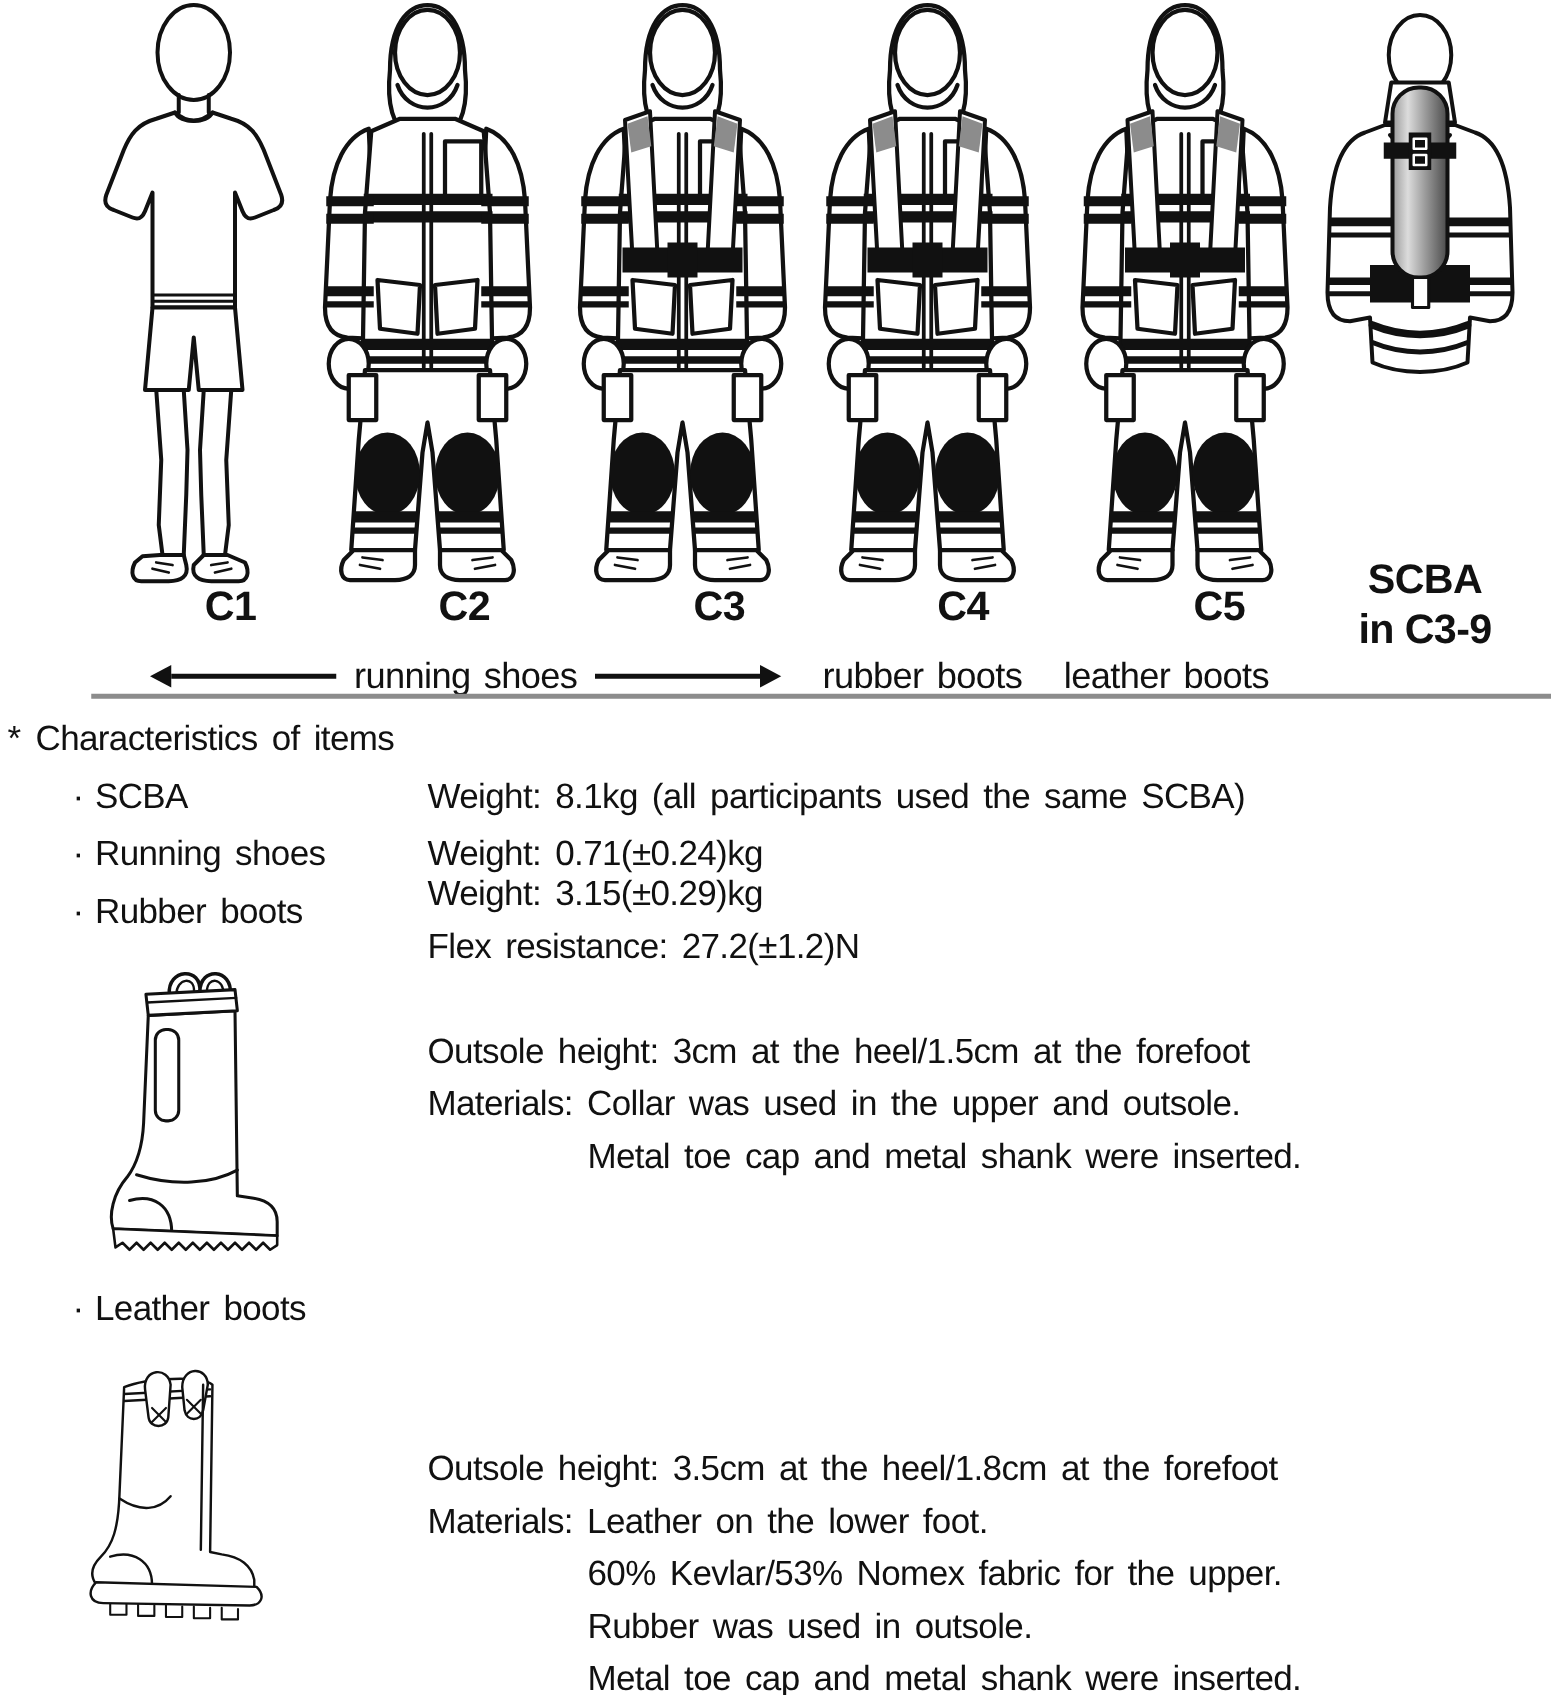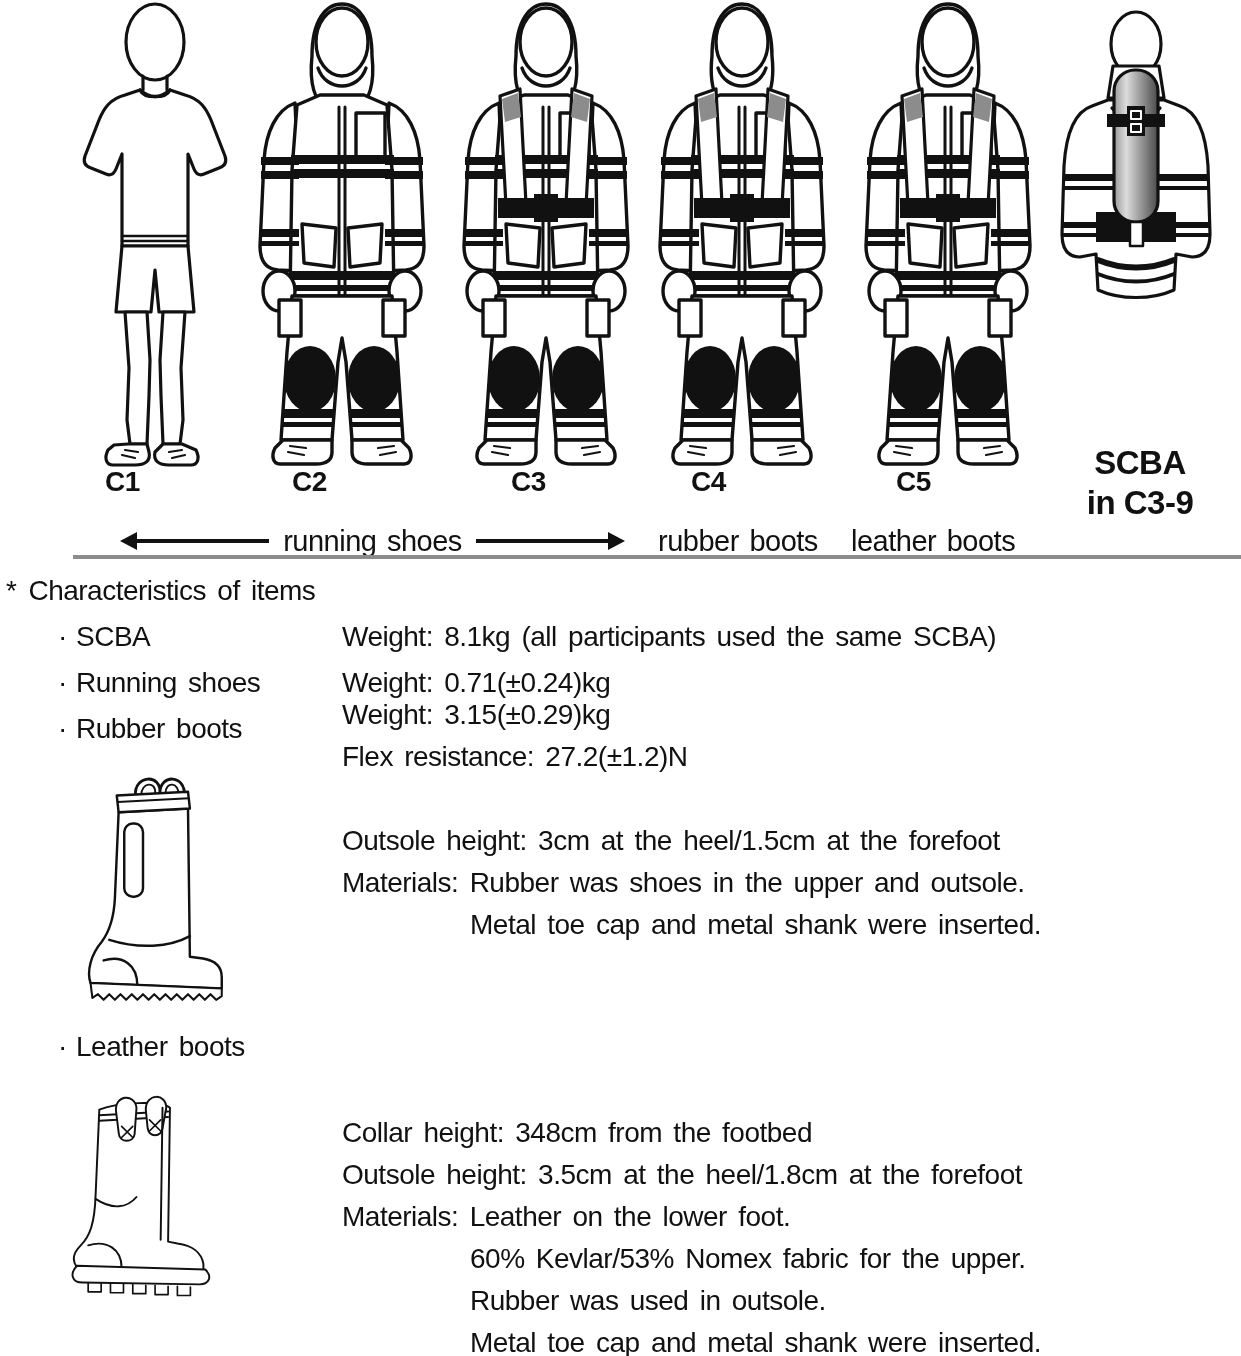--- a/index.html
+++ b/index.html
@@ -2,21 +2,21 @@
 <html><head>
 <meta charset="utf-8">
 <style>
   html,body{margin:0;padding:0;background:#fff;}
   #canvas{
     position:relative;width:1241px;height:1356px;background:#fff;overflow:hidden;
     font-family:"Liberation Sans","DejaVu Sans",sans-serif;color:#111;
   }
   .abs{position:absolute;}
   .body-text{font-size:28px;line-height:34px;letter-spacing:-0.5px;word-spacing:4px;white-space:nowrap;color:#111;}
-  .cond-label{font-size:28px;font-weight:bold;text-align:left;width:100px;letter-spacing:-0.5px;}
+  .cond-label{font-size:33px;font-weight:bold;text-align:right;width:100px;letter-spacing:-0.5px;}
   .scba-caption{font-size:33px;font-weight:bold;text-align:center;width:160px;line-height:40px;letter-spacing:-0.5px;}
   .axis-label{font-size:29px;letter-spacing:-0.5px;word-spacing:3px;white-space:nowrap;}
   .arrow-wrap{display:flex;align-items:center;height:34px;}
   .arrow-line{flex:1 1 auto;height:3.5px;background:#111;}
   .ah{width:0;height:0;border-top:9px solid transparent;border-bottom:9px solid transparent;}
   .ah.left{border-right:17px solid #111;}
   .ah.right{border-left:17px solid #111;}
   .arrow-wrap .axis-label{margin:0 14px;}
   .rule{background:#8c8c8c;height:4px;}
   .heading-row{display:flex;}
@@ -176,21 +176,21 @@
   <svg class="abs" style="left:852px;top:0" width="192" height="470" viewBox="0 0 192 470">
       <use href="#sym-ff"></use>
       <use href="#sym-harness"></use>
     </svg>
   <svg class="abs" style="left:1050px;top:8px" width="172" height="330" viewBox="0 0 172 330">
       <use href="#sym-scba"></use>
     </svg>
 
   <div class="abs cond-label" style="left:105px;top:466px">C1</div>
   <div class="abs cond-label" style="left:292px;top:466px">C2</div>
-  <div class="abs cond-label" style="left:511px;top:466px">C3</div>
+  <div class="abs cond-label" style="left:496px;top:466px">C3</div>
   <div class="abs cond-label" style="left:691px;top:466px">C4</div>
   <div class="abs cond-label" style="left:896px;top:466px">C5</div>
   <div class="abs scba-caption" style="left:1060px;top:443px">
     <div>SCBA</div>
     <div>in C3-9</div>
   </div>
 
   <div class="abs arrow-wrap" style="left:120px;top:524px;width:505px">
     <span class="ah left"></span>
     <span class="arrow-line"></span>
@@ -219,24 +219,23 @@
 
   <div class="abs body-text bullet" style="left:58px;top:1030px">·</div>
   <div class="abs body-text" style="left:76px;top:1030px">Leather boots</div>
 
   <div class="abs body-text" style="left:342px;top:620px">Weight: 8.1kg (all participants used the same SCBA)</div>
   <div class="abs body-text" style="left:342px;top:666px">Weight: 0.71(±0.24)kg</div>
 
   <div class="abs body-text" style="left:342px;top:698px">Weight: 3.15(±0.29)kg</div>
   <div class="abs body-text" style="left:342px;top:740px">Flex resistance: 27.2(±1.2)N</div>
   <div class="abs body-text" style="left:342px;top:824px">Outsole height: 3cm at the heel/1.5cm at the forefoot</div>
-  <div class="abs body-text" style="left:342px;top:866px">Materials: Rubber was shoes in the upper and outsole.</div>
+  <div class="abs body-text" style="left:342px;top:866px">Materials: Collar was used in the upper and outsole.</div>
   <div class="abs body-text" style="left:470px;top:908px">Metal toe cap and metal shank were inserted.</div>
 
-  <div class="abs body-text" style="left:342px;top:1116px">Collar height: 348cm from the footbed</div>
   <div class="abs body-text" style="left:342px;top:1158px">Outsole height: 3.5cm at the heel/1.8cm at the forefoot</div>
   <div class="abs body-text" style="left:342px;top:1200px">Materials: Leather on the lower foot.</div>
   <div class="abs body-text" style="left:470px;top:1242px">60% Kevlar/53% Nomex fabric for the upper.</div>
   <div class="abs body-text" style="left:470px;top:1284px">Rubber was used in outsole.</div>
   <div class="abs body-text" style="left:470px;top:1326px">Metal toe cap and metal shank were inserted.</div>
 
   <svg class="abs" style="left:83px;top:763px" width="150" height="243" viewBox="0 0 160 258">
       <use href="#sym-rubberboot"></use>
     </svg>
   <svg class="abs" style="left:64px;top:1085px" width="158" height="224" viewBox="0 0 170 240">

